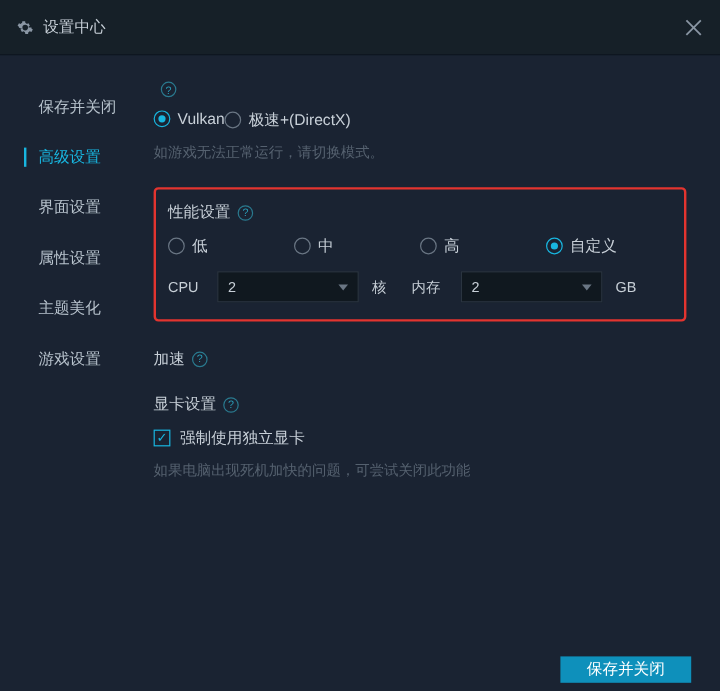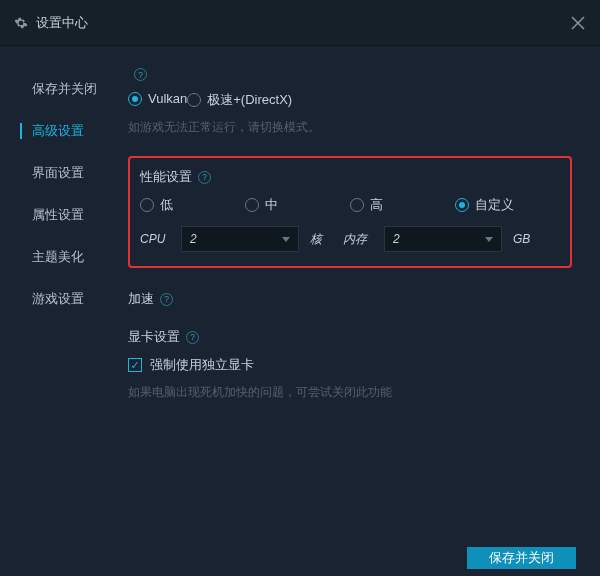--- a/index.html
+++ b/index.html
@@ -45,21 +45,21 @@
               display:flex; align-items:center; justify-content:center; margin-right:6px; }
   .radio.sel .r-circle { border-color:#18b6e0; }
   .radio.sel .r-circle::after { content:""; width:6px; height:6px; background:#18b6e0; border-radius:50%; }
   .hint { color:#55616f; font-size:12px; margin-top:10px; }
   .perf-box {
     border:2.5px solid #e3342f; border-radius:4px;
     padding:10px 10px 14px; margin-bottom:22px;
   }
   .perf-radios { display:flex; gap:0; margin:10px 0 12px; }
   .perf-radios .radio { width:105px; }
-  .dd-row { display:flex; align-items:center; gap:11px;font-style:italic; }
+  .dd-row { display:flex; align-items:center; gap:11px; }
   .dd-label { color:#c8d0d8; font-size:12px; min-width:30px; }
   .dropdown {
     background:#10181f; border:1px solid #2a3440; height:26px; width:118px;
     display:flex; align-items:center; justify-content:space-between;
     padding:0 8px; cursor:pointer; color:#c8d0d8; font-size:12px;
   }
   .dd-caret { width:0; height:0; border-left:4px solid transparent; border-right:4px solid transparent;
               border-top:5px solid #6a7684; }
   .unit { color:#c8d0d8; font-size:12px; min-width:22px; }
   .cb-row { display:flex; align-items:center; cursor:pointer; }

